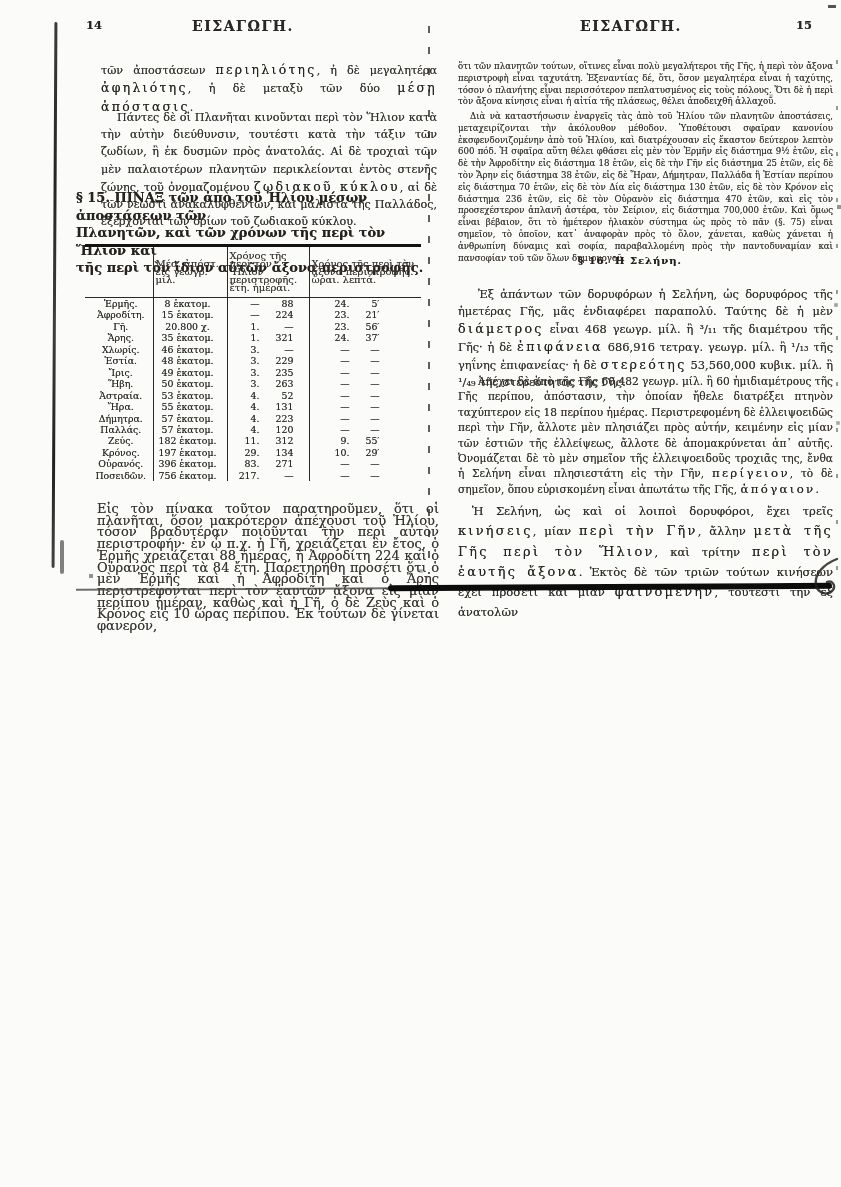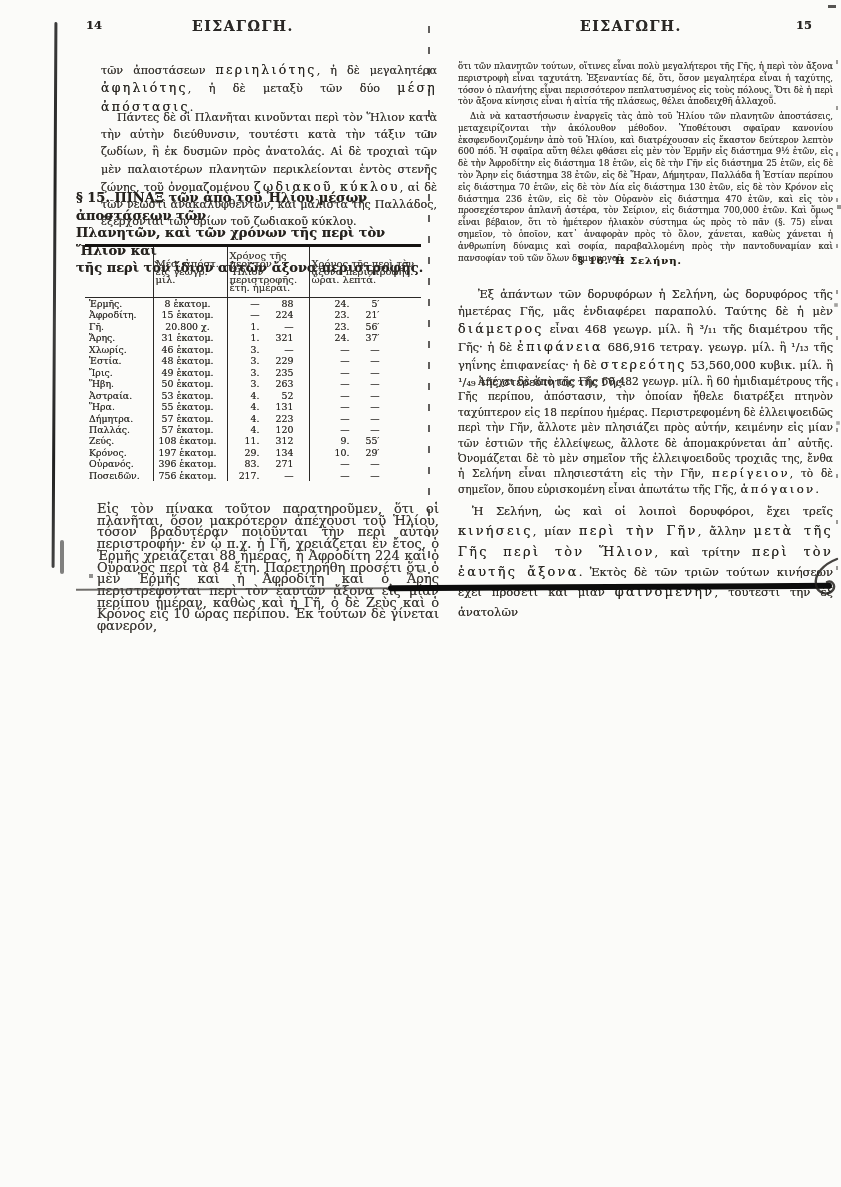--- a/index.html
+++ b/index.html
@@ -29,21 +29,21 @@
   .sec16{font-size:10px;font-weight:bold;text-align:center;letter-spacing:1px;color:#242118;}
   
   table{border-collapse:collapse;table-layout:fixed;width:336px;border-top:3px solid #141210;}
   th,td{padding:0;vertical-align:middle;}
   thead th{
     font-size:10px;line-height:8px;font-weight:normal;text-align:left;
     border-bottom:1.2px solid #2a2826;padding:3px 2px;color:#3c3934;height:44px;
   }
   .vline{border-left:1.2px solid #2a2826;}
   tbody td{font-size:9.4px;line-height:11.45px;white-space:nowrap;color:#2c2a26;}
-  td.c-name{text-align:left;padding-left:4px;}
+  td.c-name{text-align:center;padding-left:4px;}
   td.c-dist{text-align:center;padding-right:5px;}
   .ny{display:inline-block;width:32px;text-align:right;}
   .nd{display:inline-block;width:34px;text-align:right;}
   .nh{display:inline-block;width:40px;text-align:right;}
   .nm{display:inline-block;width:30px;text-align:right;}
   .fnote{font-size:13px;line-height:11.7px;color:#3a3733;}
   
   .art{position:absolute;pointer-events:none;}
   .bind-line{left:53px;top:22px;width:3.2px;height:546px;background:linear-gradient(180deg,#2a2a2a 0%,#111 30%,#2e2e2e 55%,#0c0c0c 80%,#333 100%);border-radius:2px;transform:rotate(.3deg);opacity:.92;}
   .bind-smudge{left:60px;top:540px;width:4px;height:34px;background:#1b1b1b;opacity:.55;border-radius:2px;}
@@ -101,21 +101,21 @@
           <td class="vline"><span class="nh">23.</span><span class="nm">21′</span></td>
         </tr>
         <tr>
           <td class="c-name">Γῆ.</td>
           <td class="c-dist vline">20.800 χ.</td>
           <td class="vline"><span class="ny">1.</span><span class="nd">—</span></td>
           <td class="vline"><span class="nh">23.</span><span class="nm">56′</span></td>
         </tr>
         <tr>
           <td class="c-name">Ἄρης.</td>
-          <td class="c-dist vline">31 ἑκατομ.</td>
+          <td class="c-dist vline">35 ἑκατομ.</td>
           <td class="vline"><span class="ny">1.</span><span class="nd">321</span></td>
           <td class="vline"><span class="nh">24.</span><span class="nm">37′</span></td>
         </tr>
         <tr>
           <td class="c-name">Χλωρίς.</td>
           <td class="c-dist vline">46 ἑκατομ.</td>
           <td class="vline"><span class="ny">3.</span><span class="nd">—</span></td>
           <td class="vline"><span class="nh">—</span><span class="nm">—</span></td>
         </tr>
         <tr>
@@ -155,21 +155,21 @@
           <td class="vline"><span class="nh">—</span><span class="nm">—</span></td>
         </tr>
         <tr>
           <td class="c-name">Παλλάς.</td>
           <td class="c-dist vline">57 ἑκατομ.</td>
           <td class="vline"><span class="ny">4.</span><span class="nd">120</span></td>
           <td class="vline"><span class="nh">—</span><span class="nm">—</span></td>
         </tr>
         <tr>
           <td class="c-name">Ζεύς.</td>
-          <td class="c-dist vline">108 ἑκατομ.</td>
+          <td class="c-dist vline">182 ἑκατομ.</td>
           <td class="vline"><span class="ny">11.</span><span class="nd">312</span></td>
           <td class="vline"><span class="nh">9.</span><span class="nm">55′</span></td>
         </tr>
         <tr>
           <td class="c-name">Κρόνος.</td>
           <td class="c-dist vline">197 ἑκατομ.</td>
           <td class="vline"><span class="ny">29.</span><span class="nd">134</span></td>
           <td class="vline"><span class="nh">10.</span><span class="nm">29′</span></td>
         </tr>
         <tr>

